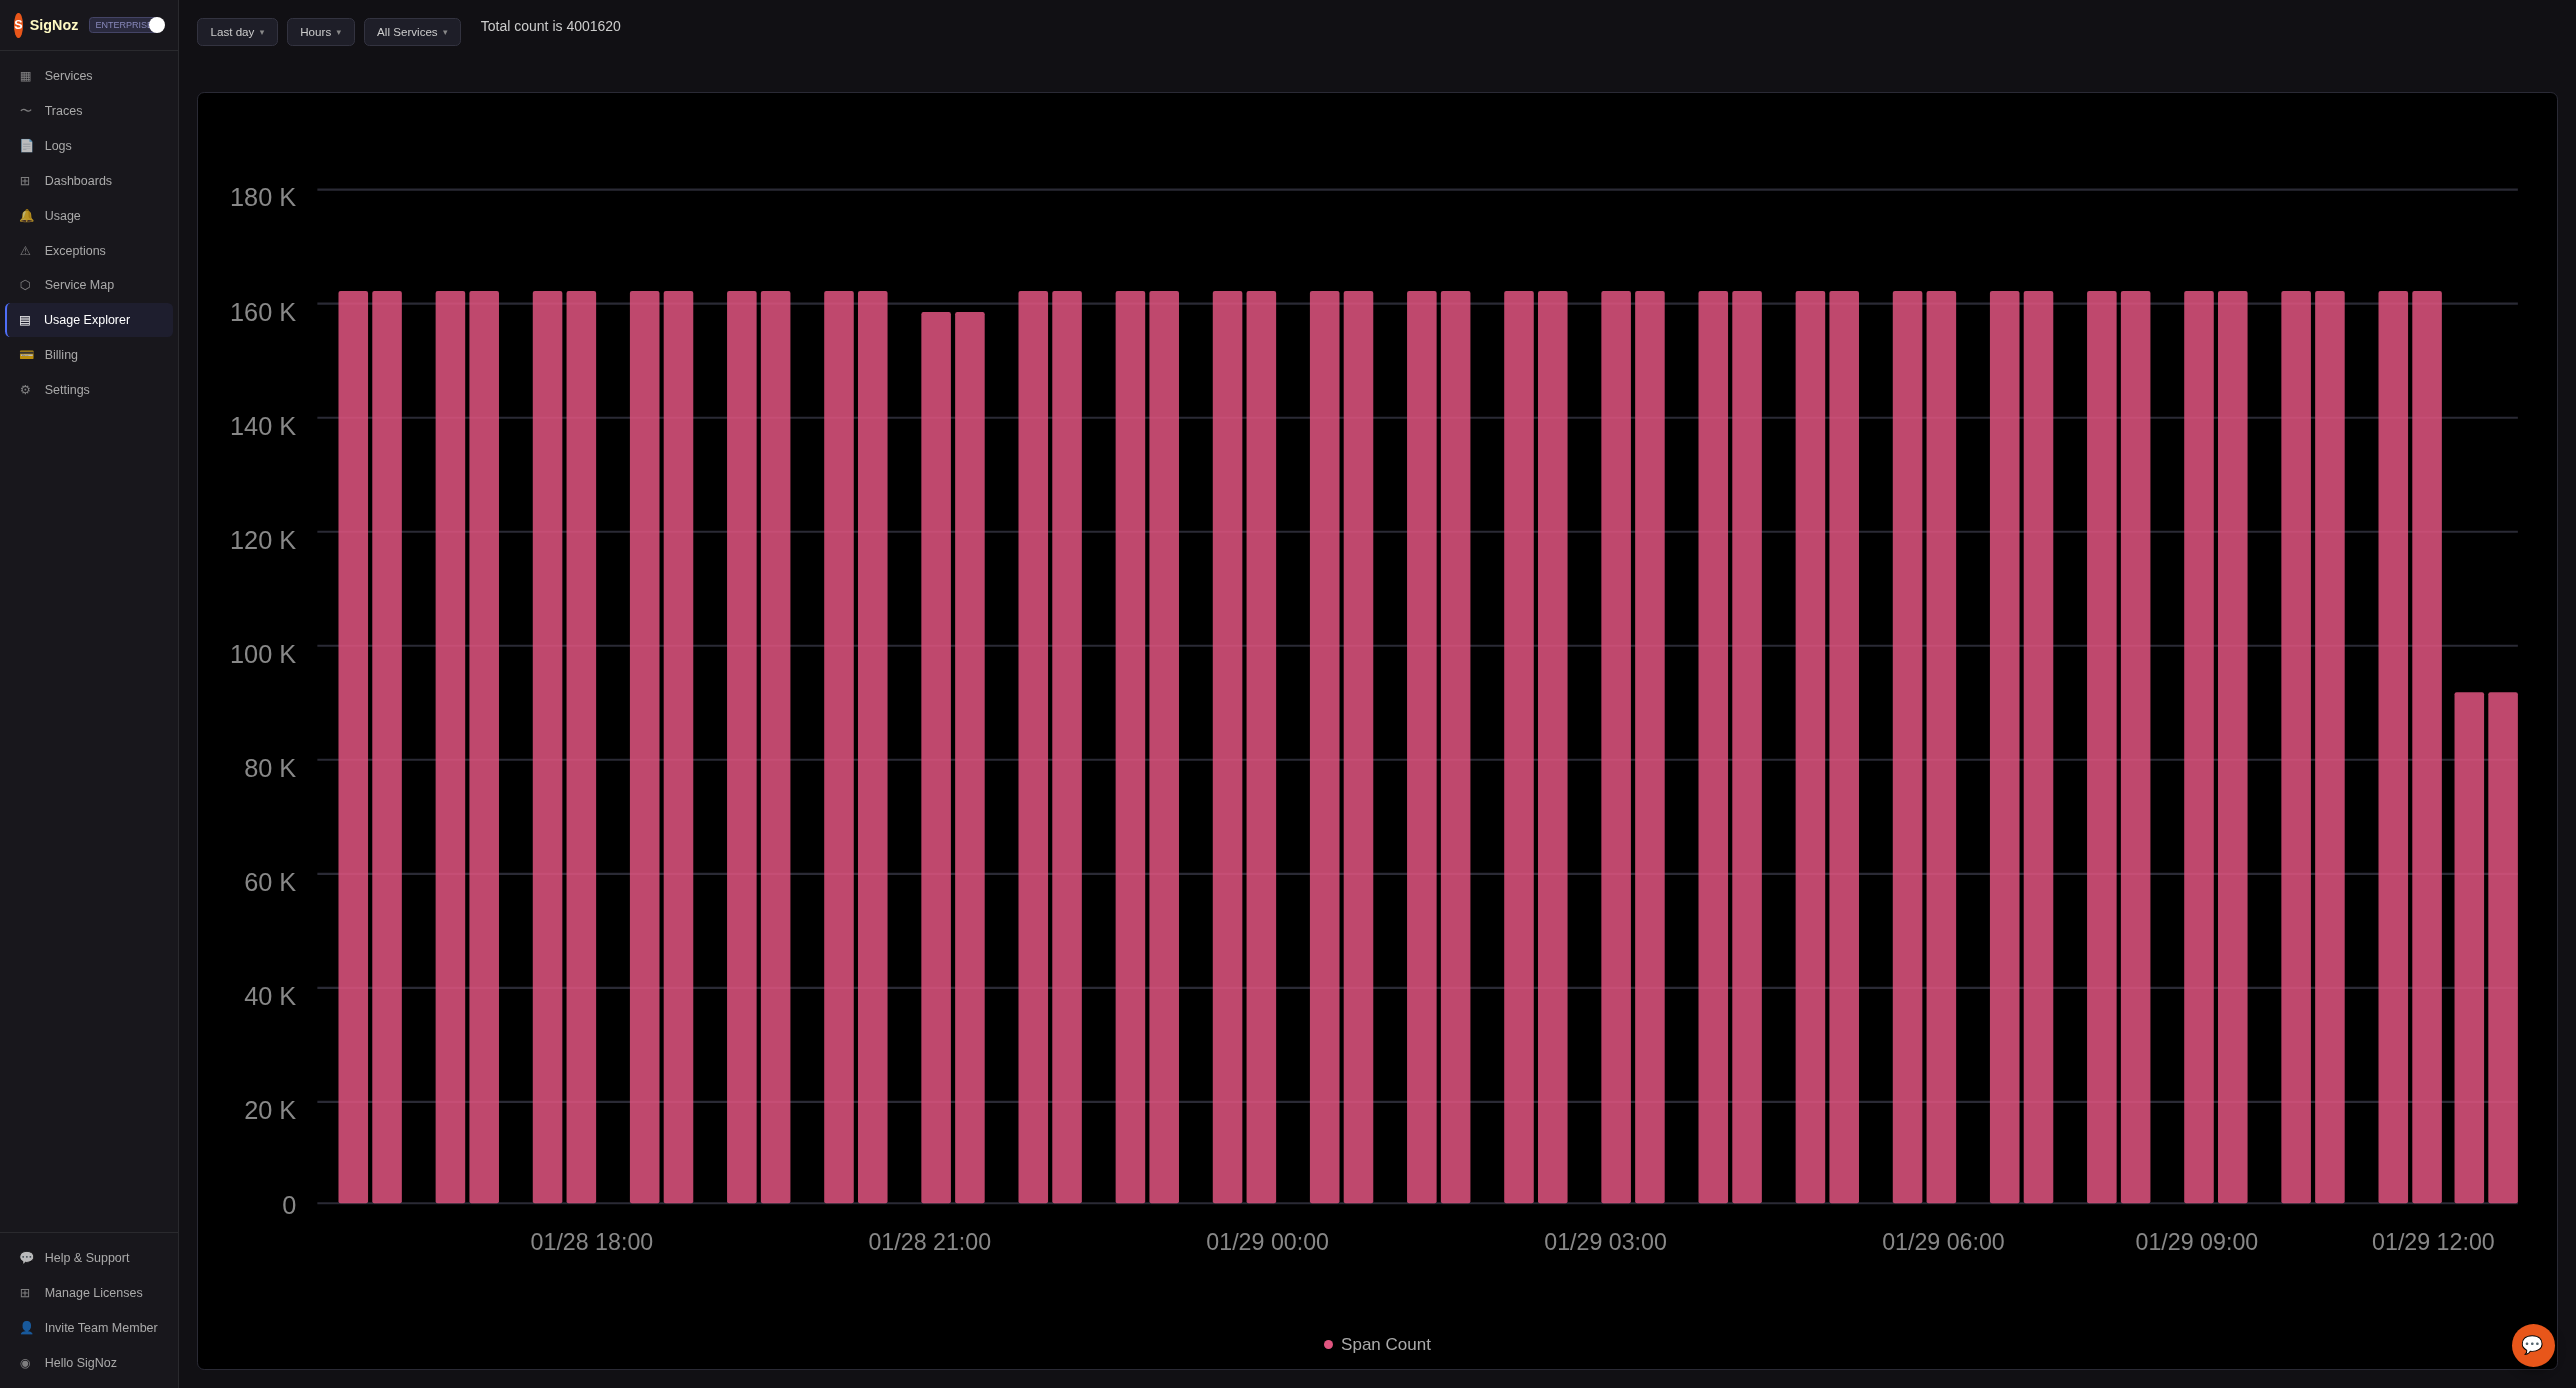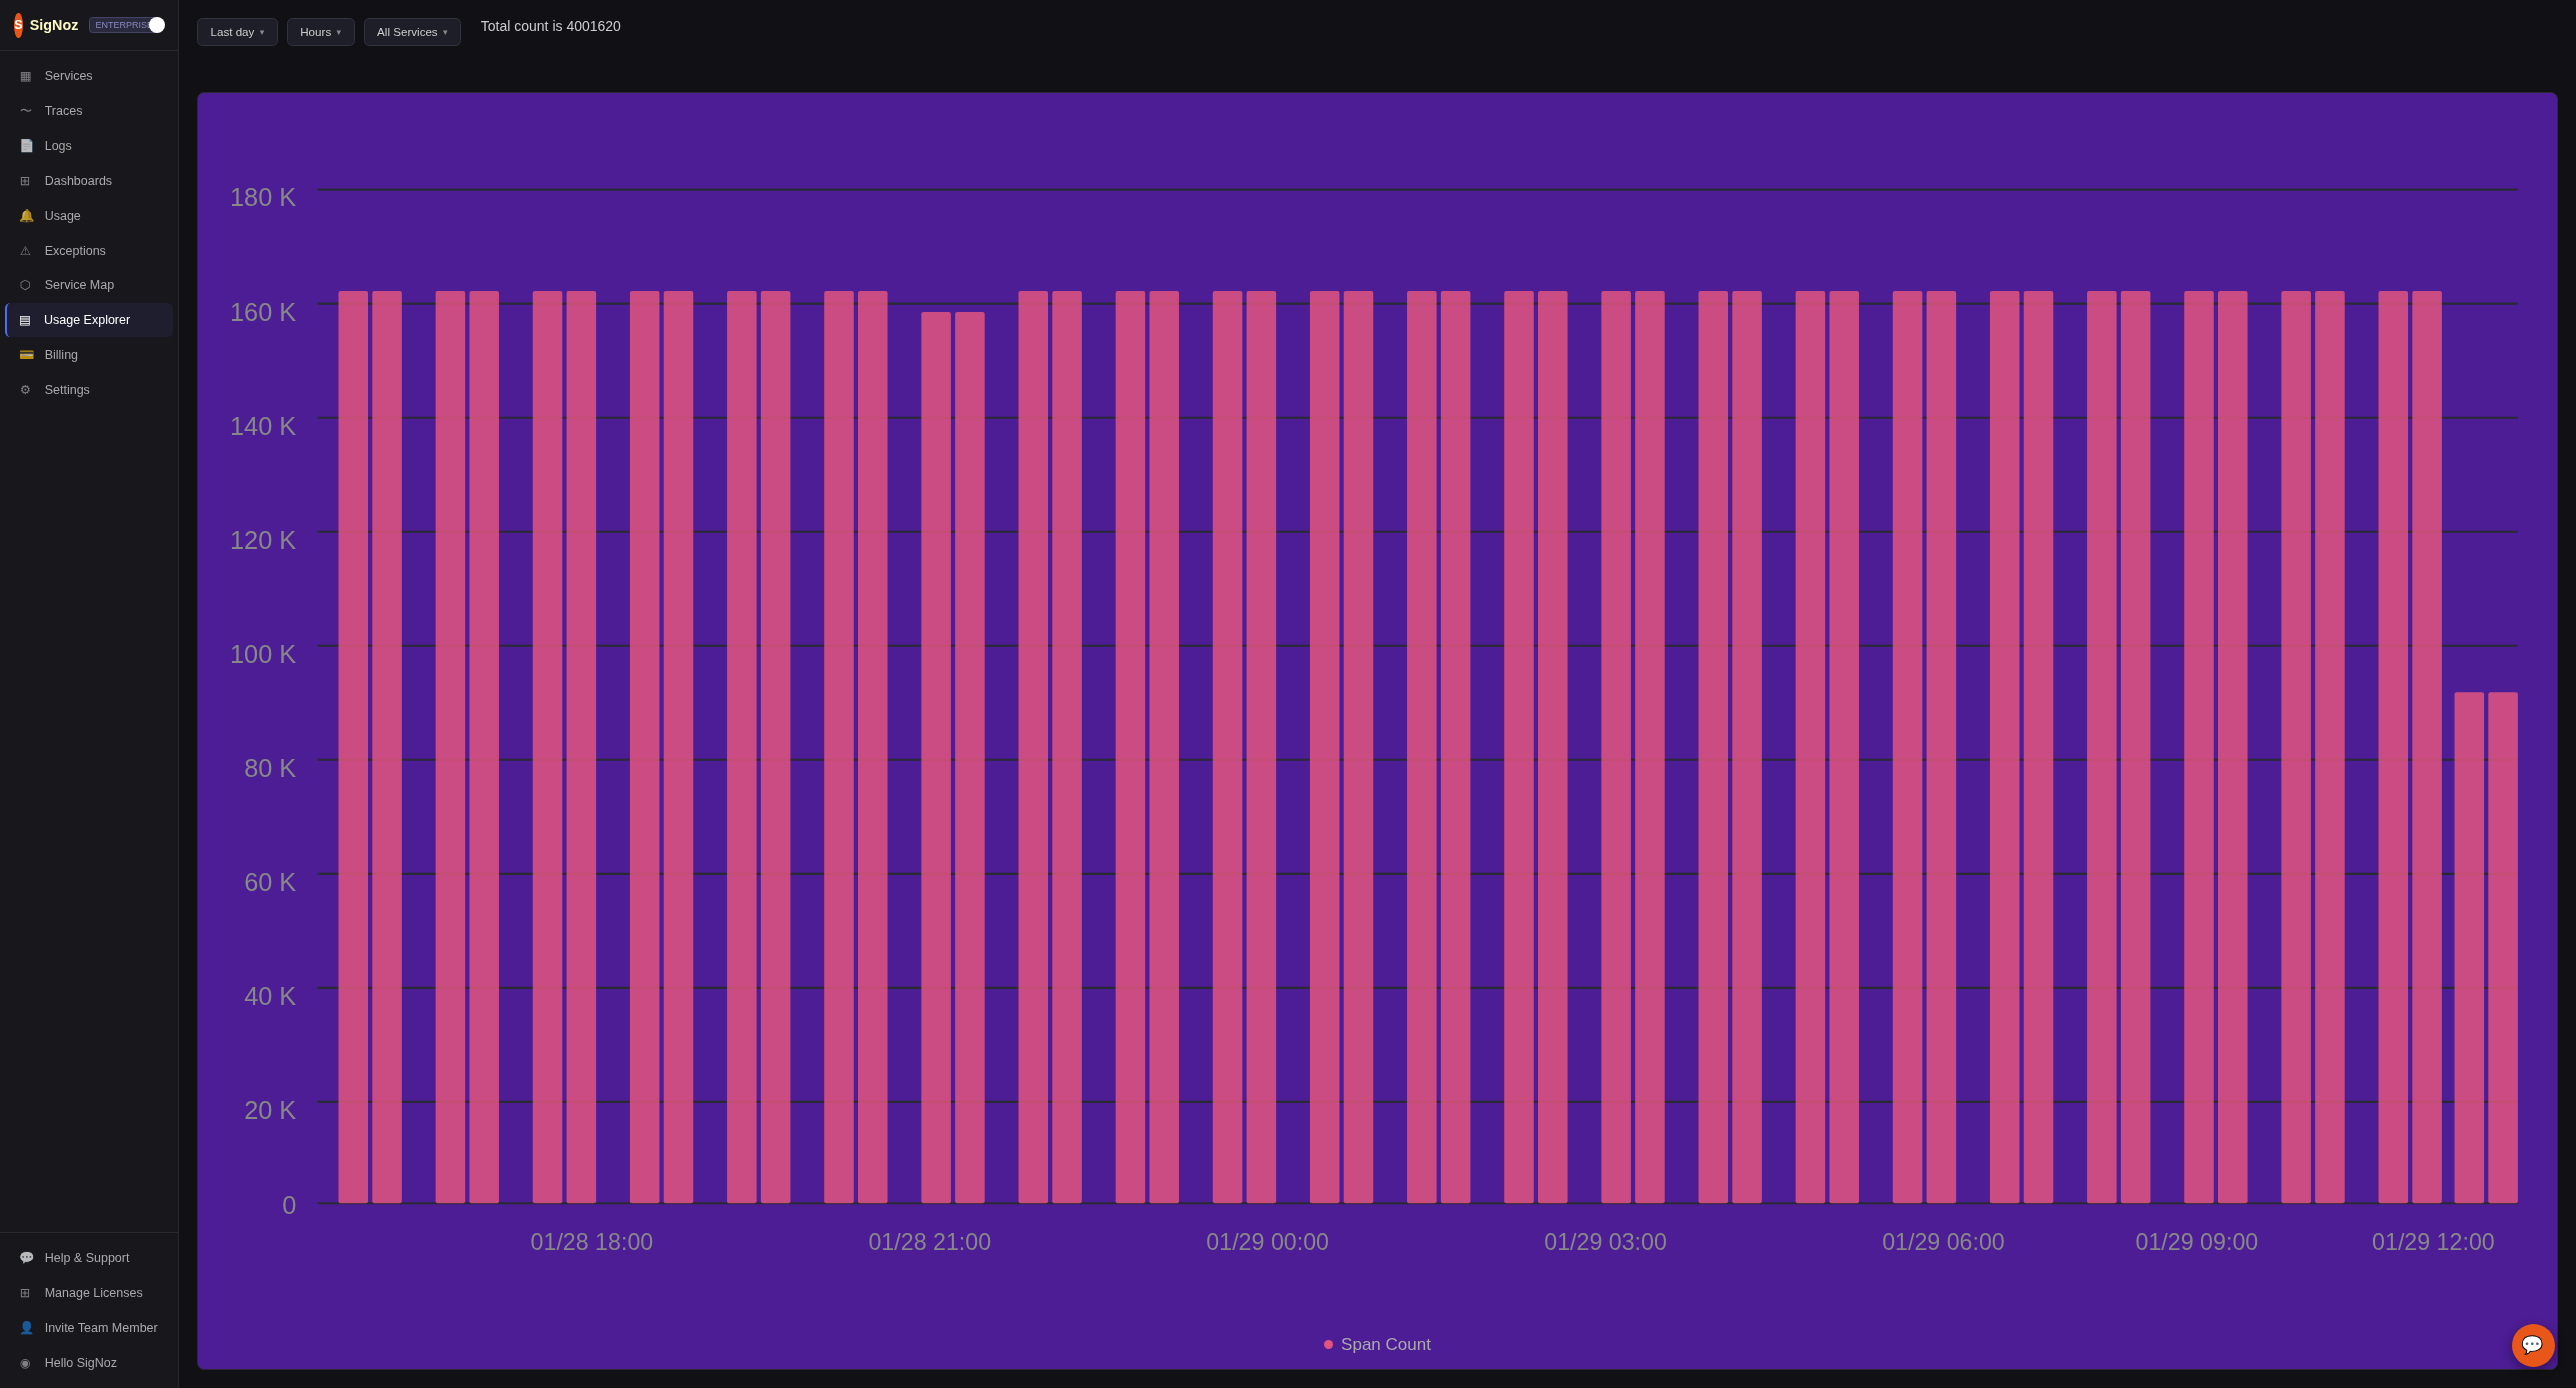--- a/index.html
+++ b/index.html
@@ -160,21 +160,21 @@
 
     #total-count {
       margin-left: 10.7px;
       color: #ccc;
       font-size: 14px;
     }
 
     
     #chart-container {
       flex: 1;
-      background: #4c1d95;
+      background: #000000;
       border: 0.9px solid #2a2a35;
       border-radius: 7.2px;
       padding: 18px 18px 14.3px 18px;
       display: flex;
       flex-direction: column;
       min-height: 0;
       margin-top: 32px;
     }
 
     #chart-wrap {

